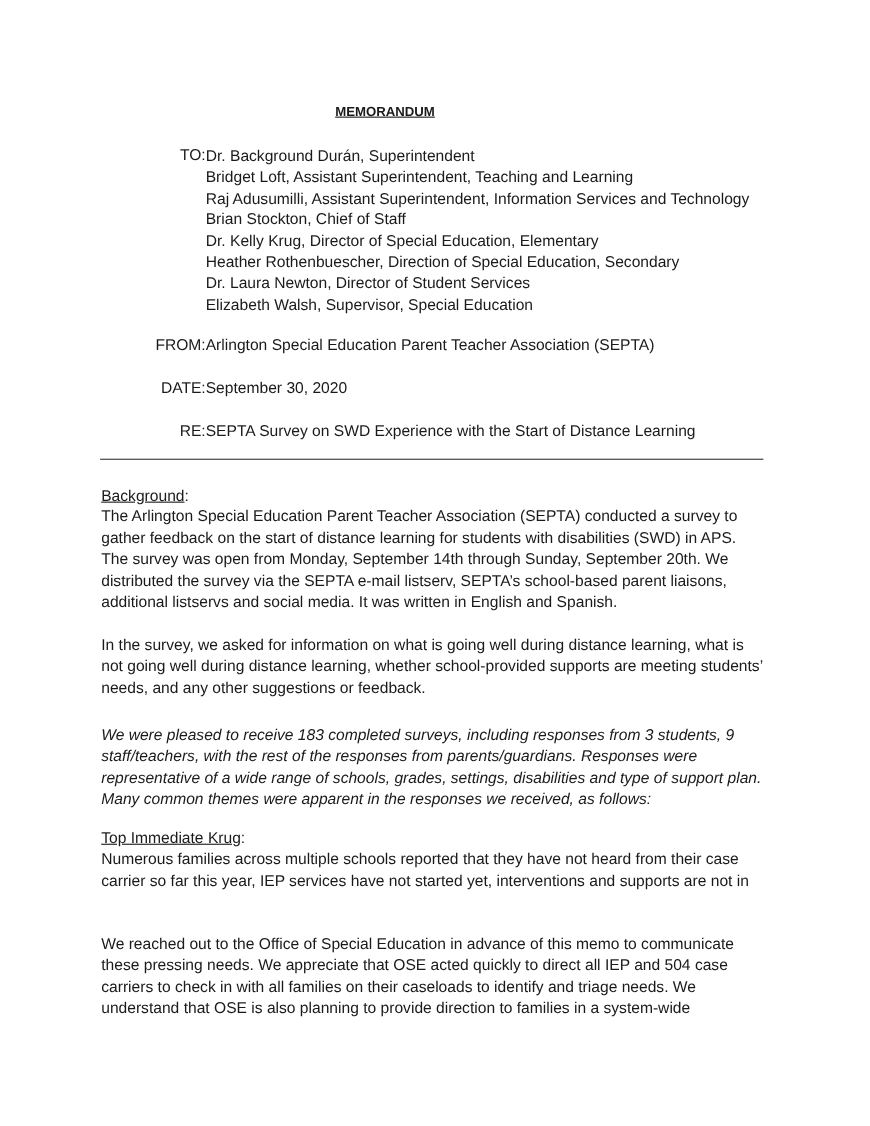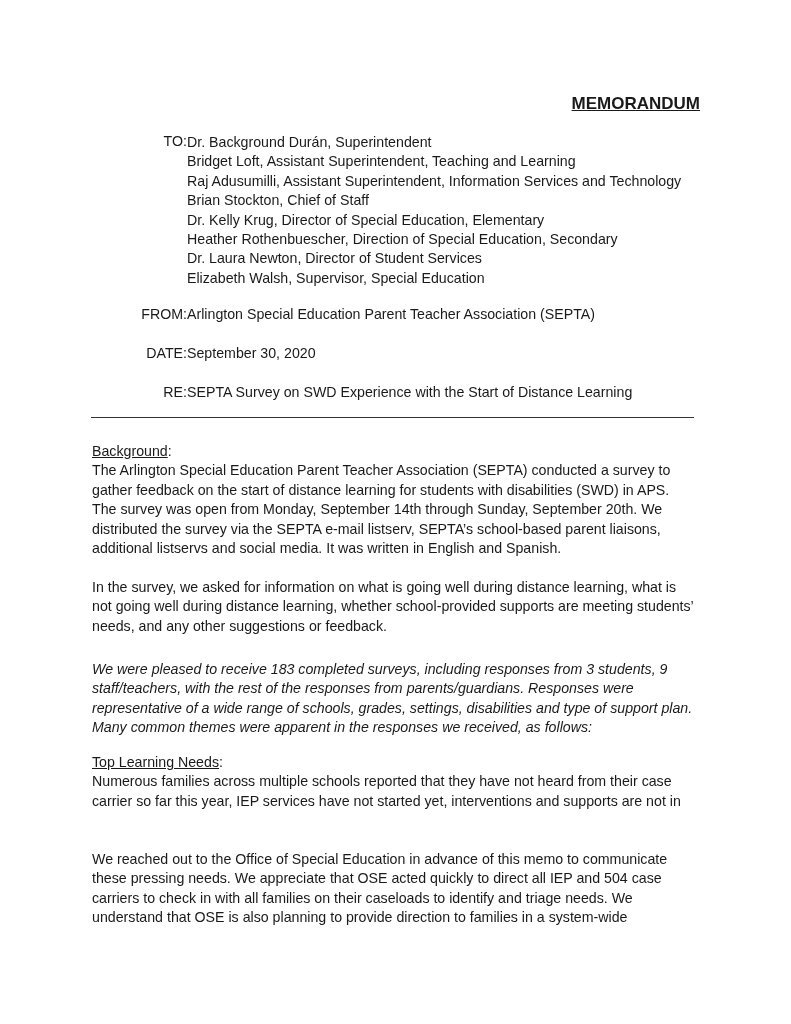--- a/index.html
+++ b/index.html
@@ -1,20 +1,20 @@
 <!DOCTYPE html>
 <html><head>
 <meta charset="utf-8">
 <style>
   html, body { margin: 0; padding: 0; background: #ffffff; }
   body { width: 791px; height: 1024px; position: relative; overflow: hidden;
          font-family: "Liberation Sans", sans-serif; color: #1a1a1a; font-size: 14.2px; }
   .page { position: absolute; left: 0; top: 0; width: 791px; height: 1024px; }
-  .title { position: absolute; top: 94px; left: 0; width: 700px; text-align: right;
-           font-weight: bold; text-decoration: underline; font-size: 17px; }
+  .title { position: absolute; top: 94px; left: 0; width: 700px; text-align: center;
+           font-weight: bold; text-decoration: underline; font-size: 12px; }
   .hdr { position: absolute; left: 92px; }
   .hdr-label { position: absolute; left: 0; width: 95px; text-align: right; }
   .hdr-val { position: absolute; left: 95px; white-space: nowrap; }
   .to-lines { position: absolute; left: 187px; top: 133px; line-height: 19.4px; }
   .to-lines div { white-space: nowrap; }
   .rule { position: absolute; left: 91px; top: 417px; width: 603px; height: 0;
           border-top: 1.4px solid #333; }
   .body-text { position: absolute; left: 92px; width: 620px; line-height: 19.4px; }
   .body-text div { white-space: nowrap; }
   .sec-head { text-decoration: underline; }
@@ -73,21 +73,21 @@
   </div>
 
   <div class="body-text" style="top:660px;font-style:italic;">
     <div>We were pleased to receive 183 completed surveys, including responses from 3 students, 9</div>
     <div>staff/teachers, with the rest of the responses from parents/guardians. Responses were</div>
     <div>representative of a wide range of schools, grades, settings, disabilities and type of support plan.</div>
     <div>Many common themes were apparent in the responses we received, as follows:</div>
   </div>
 
   <div class="body-text" style="top:753px;">
-    <div><span class="sec-head">Top Learning Needs</span><span>:</span></div>
+    <div><span class="sec-head">Top Immediate Krug</span><span>:</span></div>
     <div>Numerous families across multiple schools reported that they have not heard from their case</div>
     <div>carrier so far this year, IEP services have not started yet, interventions and supports are not in</div>
   </div>
 
   <div class="body-text" style="top:850px;">
     <div>We reached out to the Office of Special Education in advance of this memo to communicate</div>
     <div>these pressing needs. We appreciate that OSE acted quickly to direct all IEP and 504 case</div>
     <div>carriers to check in with all families on their caseloads to identify and triage needs. We</div>
     <div>understand that OSE is also planning to provide direction to families in a system-wide</div>
   </div>

